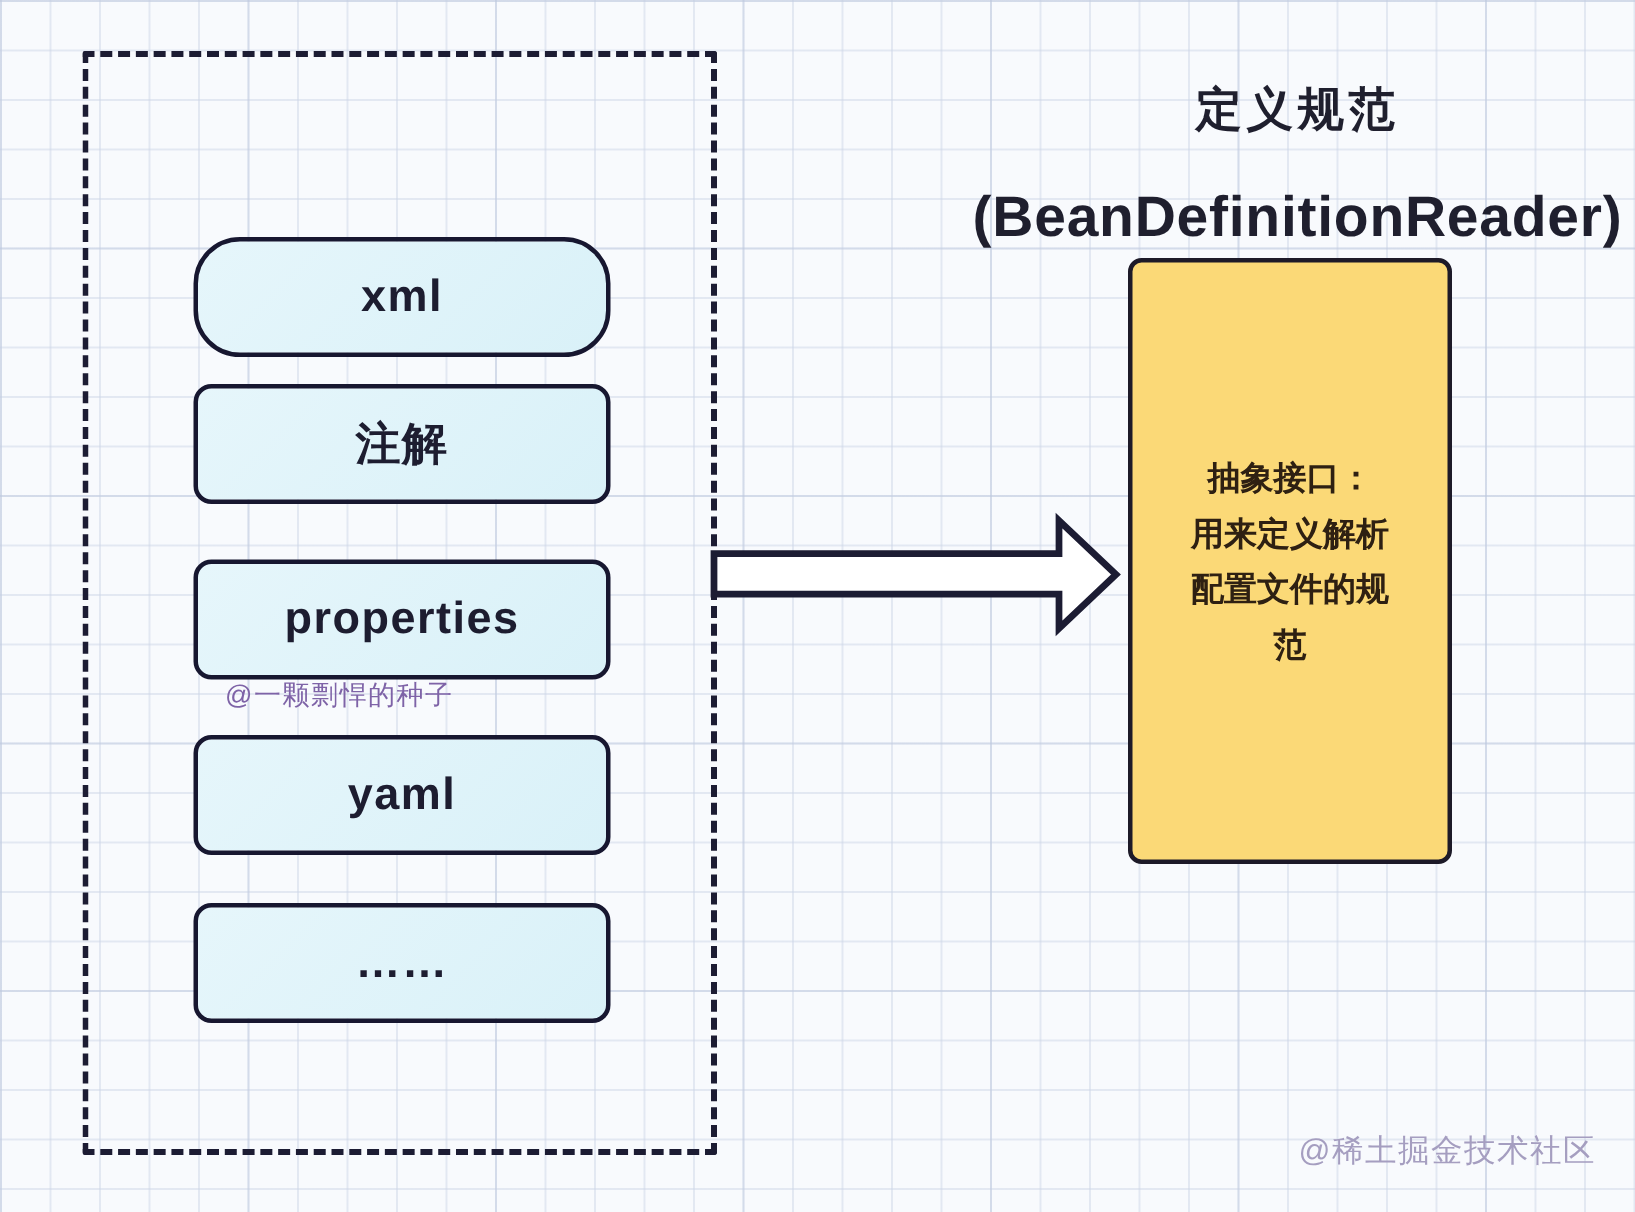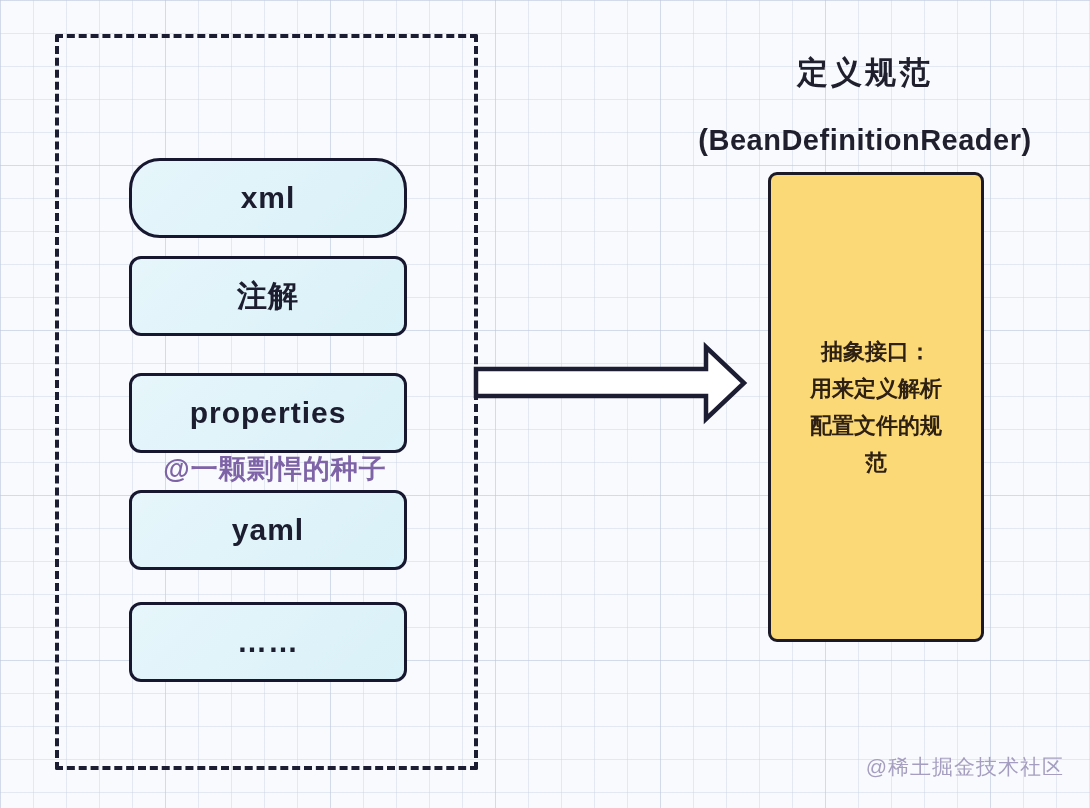--- a/index.html
+++ b/index.html
@@ -37,46 +37,45 @@
     font-weight:bold;font-size:30px;color:#1d1d30;
     letter-spacing:1px;
   }
   .box-xml{top:158px;border-radius:31px;}
   .box-annotation{top:256px;}
   .box-properties{top:373px;}
   .box-yaml{top:490px;}
   .box-ellipsis{top:602px;}
   .inline-watermark{
     position:absolute;left:150px;top:451px;width:250px;
-    text-align:center;
-    font-size:27px;color:#7e63a7;
-    font-weight:700;letter-spacing:1px;
+    font-size:18px;color:#7e63a7;
+    font-weight:400;letter-spacing:1px;
     white-space:nowrap;
   }
   .arrow-wrap{
     position:absolute;left:470px;top:340px;width:285px;height:90px;
   }
   .def-header{
     position:absolute;left:645px;top:52px;width:440px;
     text-align:center;color:#1f1f2e;
   }
   .def-title{
     font-size:31px;font-weight:bold;letter-spacing:3px;
   }
   .def-subtitle{
     margin-top:30px;
-    font-size:29px;font-weight:bold;letter-spacing:0.5px;
+    font-size:38px;font-weight:bold;letter-spacing:0.5px;
   }
   .def-box{
-    position:absolute;left:752px;top:172px;width:216px;height:470px;
+    position:absolute;left:752px;top:172px;width:216px;height:404px;
     background:#fbd977;
     border:3px solid #1d1a28;
     border-radius:9px;
     box-sizing:border-box;
-    display:flex;align-items:center;justify-content:center;margin-left:16px;
+    display:flex;align-items:center;justify-content:center;
   }
   .def-body{
     width:200px;
     text-align:center;
     font-size:22px;line-height:37px;
     font-weight:bold;color:#2e2012;
     white-space:pre-line;
   }
   .corner-watermark{
     position:absolute;right:26px;top:753px;

